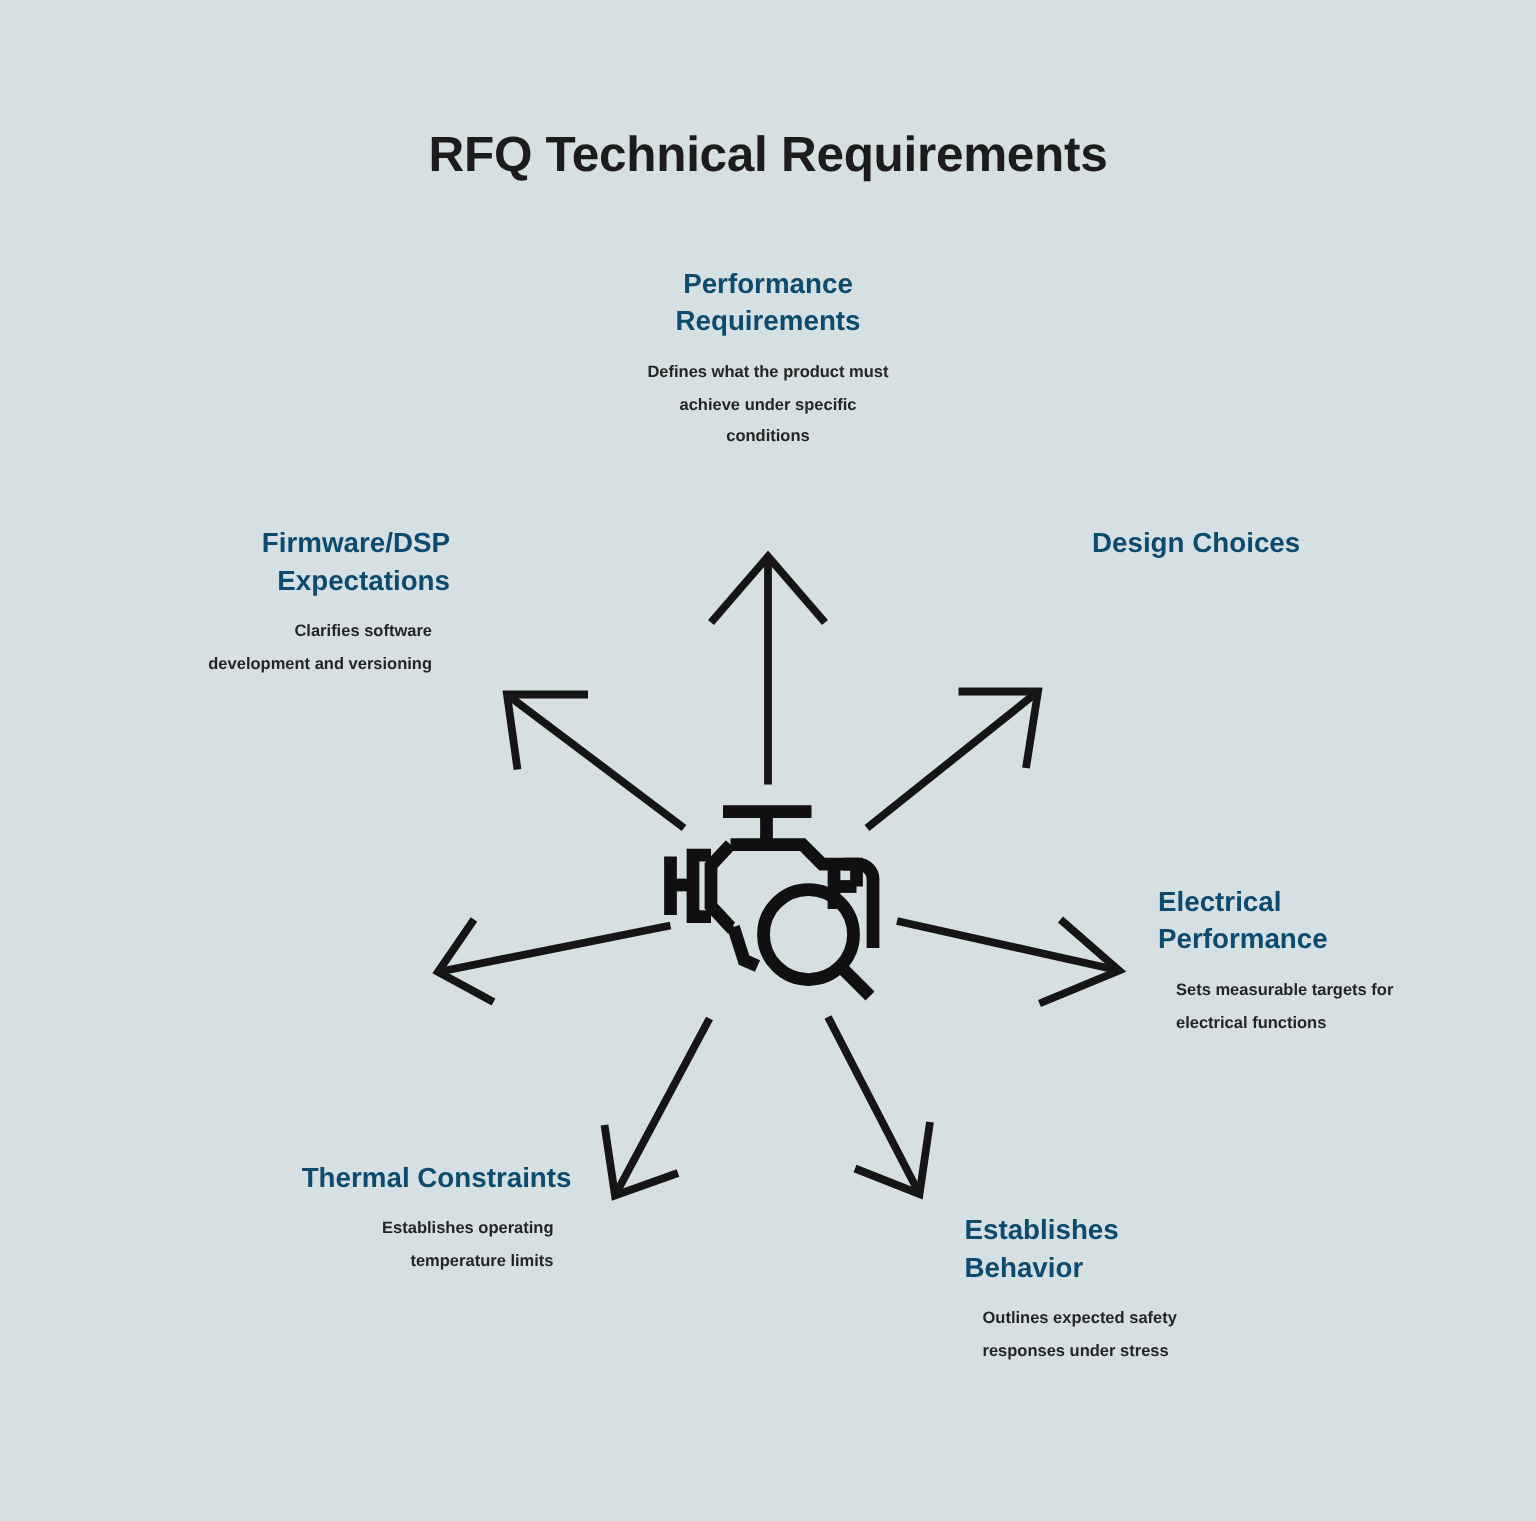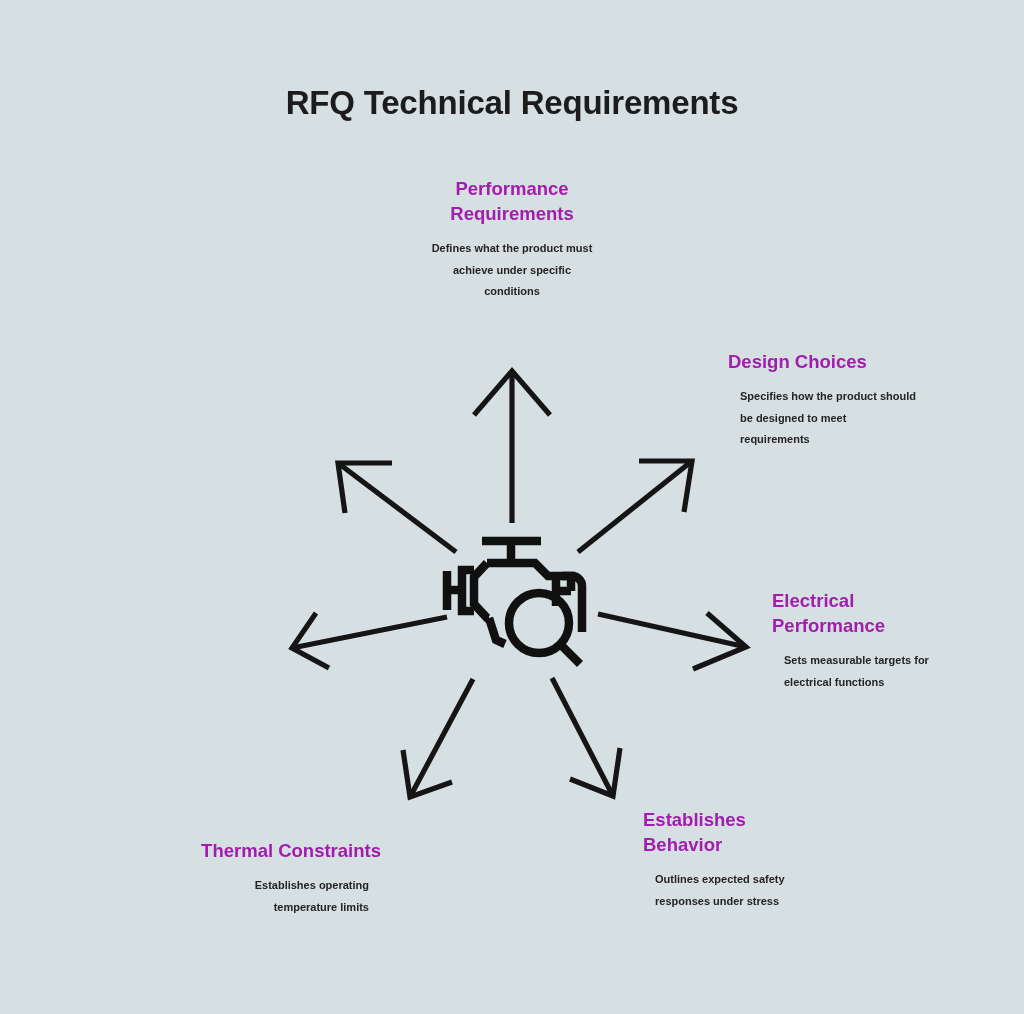--- a/index.html
+++ b/index.html
@@ -36,21 +36,21 @@
   }
 
   
   .node {
     position: absolute;
   }
   .node .node-title {
     font-size: 18.5px;
     font-weight: bold;
     line-height: 25px;
-    color: #a21caf;
+    color: #0c4a6e;
     margin: 0 0 5px 0;
   }
   .node .node-desc {
     font-size: 11px;
     font-weight: bold;
     line-height: 21.5px;
     color: #242424;
     margin: 12px;
   }
   .align-right { text-align: right; }
@@ -67,21 +67,21 @@
   .node-design {
     left: 728px; top: 349px; width: 200px;
   }
   .node-interface {
     left: 70px; top: 588px; width: 182px;
   }
   .node-electrical {
     left: 772px; top: 588px; width: 190px;
   }
   .node-thermal {
-    left: 180px; top: 838px; width: 201px;
+    left: 180px; top: 772px; width: 201px;
   }
   .node-protection {
     left: 643px; top: 807px; width: 185px;
   }
 
   
   #graphics {
     position: absolute;
     left: 0;
     top: 0;
@@ -181,24 +181,27 @@
 
       <path class="icon-stroke" d="M 561 645 L 580 664"></path>
     </g>
   </svg>
 
   <div class="node node-performance align-center">
     <div class="node-title">Performance Requirements</div>
     <div class="node-desc">Defines what the product must achieve under specific conditions</div>
   </div>
 
+  <div class="node node-firmware align-right">
+    <div class="node-title">Firmware/DSP Expectations</div>
+    <div class="node-desc">Clarifies software development and versioning</div>
+  </div>
 
   <div class="node node-design align-left">
     <div class="node-title">Design Choices</div>
-    <div class="node-desc">Specifies how the product should be designed to meet requirements</div>
   </div>
 
 
   <div class="node node-electrical align-left">
     <div class="node-title">Electrical Performance</div>
     <div class="node-desc">Sets measurable targets for electrical functions</div>
   </div>
 
   <div class="node node-thermal align-right">
     <div class="node-title">Thermal Constraints</div>

